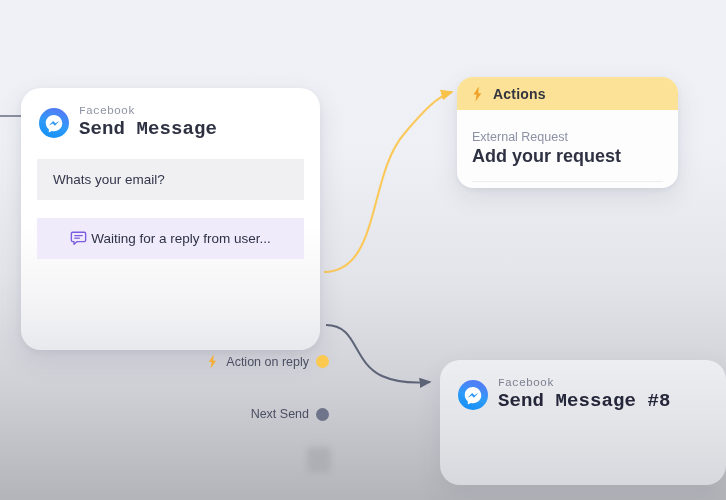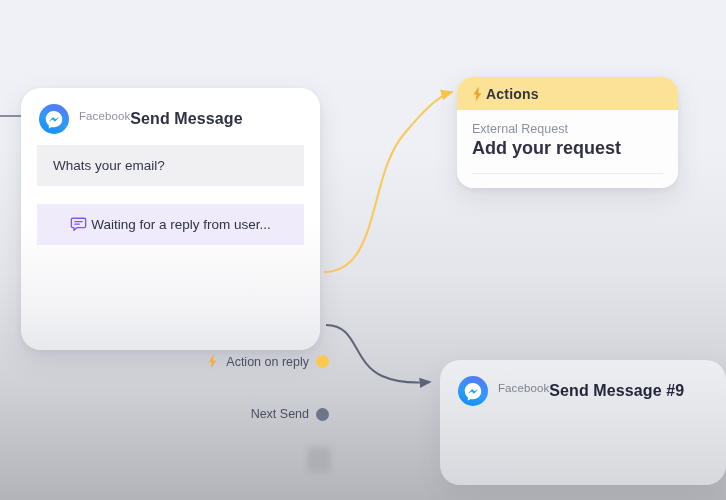--- a/index.html
+++ b/index.html
@@ -50,39 +50,39 @@
     background: linear-gradient(to bottom, #ffffff 0%, #ffffff 52%, #f4f4f6 82%, #e8e9ed 100%);
     box-shadow: 0 10px 26px rgba(80, 84, 110, .14), 0 2px 6px rgba(80,84,110,.07);
   }
 
   .node-head {
     display: flex;
     align-items: center;
     gap: 10px;
     padding: 16px 18px 4px 18px;
   }
-  .node-head-text { display: flex; flex-direction: row; line-height: 1.15; }
+  .node-head-text { display: flex; flex-direction: column; line-height: 1.15; font-family: Liberation Mono, monospace; }
   .node-subtitle {
     font-size: 11.5px;
     color: #8f93a3;
     letter-spacing: .1px;
     margin-bottom: 2px;
   }
   .node-title {
-    font-size: 16px;
+    font-size: 19px;
     font-weight: 700;
     color: #2e3141;
     letter-spacing: .1px;
   }
 
   .fb-icon { width: 30px; height: 30px; flex: 0 0 30px; display:block; }
 
   
   .bubble {
-    margin: 7px 16px 0 16px;
+    margin: 14px 16px 0 16px;
     border-radius: 0;
     background: #f0f0f3;
     padding: 13px 16px;
     font-size: 13.5px;
     color: #33364a;
   }
   .bubble-wait {
     margin-top: 18px;
     background: #efebfb;
     display: flex;
@@ -132,30 +132,30 @@
     border-radius: 16px;
     background: #fdfdfe;
     box-shadow: 0 9px 24px rgba(80,84,110,.13), 0 2px 5px rgba(80,84,110,.07);
     overflow: hidden;
   }
   .actions-head {
     height: 33px;
     background: #fbe296;
     display: flex;
     align-items: center;
-    gap: 2px;
+    gap: 9px;
     padding: 0 14px;
   }
   .actions-title {
     font-size: 14px;
     font-weight: 700;
     color: #33353f;
     letter-spacing: .2px;
   }
-  .actions-body { padding: 12px 15px 0 15px; }
+  .actions-body { padding: 20px 15px 0 15px; }
   .actions-field-label {
     font-size: 12.5px;
     color: #8c90a3;
     margin-bottom: 2px;
   }
   .actions-field-value {
     font-size: 18px;
     color: #2f3242;
     font-weight: 600;
   }
@@ -298,20 +298,20 @@
               <stop offset="1" stop-color="#4f7ef7"></stop>
             </linearGradient>
           </defs>
           <circle cx="18" cy="18" r="18" fill="url(#msgrGrad2)"></circle>
           <path d="M18 8.4c-5.6 0-9.9 4.1-9.9 9.5 0 3.1 1.4 5.8 3.7 7.6v3.9l3.5-1.9c.9.25 1.85.4 2.7.4 5.6 0 9.9-4.1 9.9-9.5s-4.3-10-9.9-10z
                    M19.1 21.2l-2.6-2.7-4.9 2.7 5.4-5.7 2.6 2.7 4.8-2.7-5.3 5.7z" fill="#ffffff"></path>
         </svg>
       </span>
       <span class="node-head-text">
         <span class="node-subtitle">Facebook</span>
-        <span class="node-title">Send Message #9</span>
+        <span class="node-title">Send Message #8</span>
       </span>
     </div>
   </div>
 
   <div id="canvas-artifact"></div>
 
 </div>
 
 </body></html>

